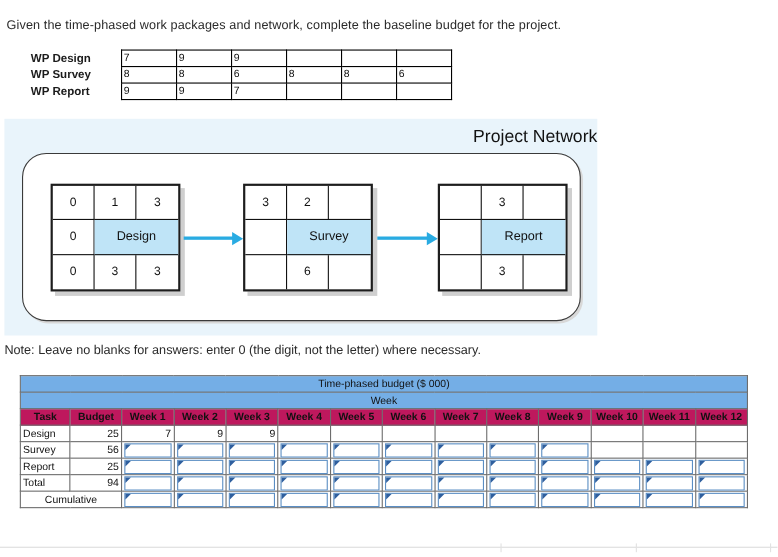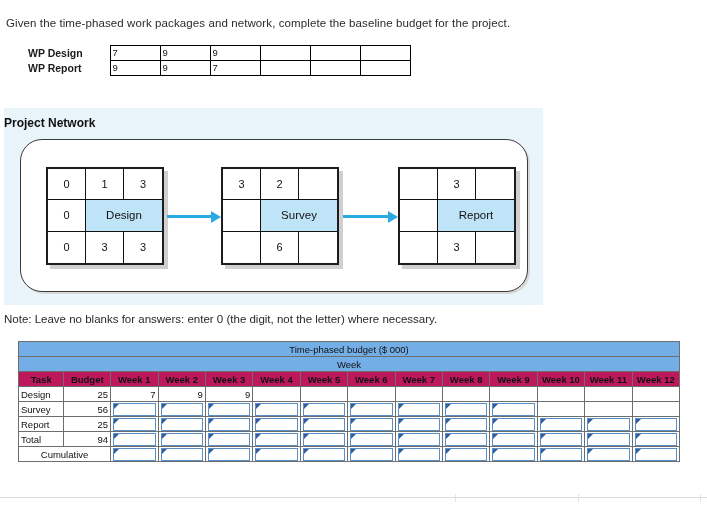--- a/index.html
+++ b/index.html
@@ -34,21 +34,21 @@
   }
 
   
   .net-panel {
     position: absolute; left: 4px; top: 108px;
     width: 539px; height: 197px;
     background: #e9f4fb;
   }
   .net-title {
     position: absolute; left: 0; right: 0; top: 8px;
-    text-align: left; font-size: 12px; font-weight: bold; color: #111;
+    text-align: right; font-size: 16px; font-weight: normal; color: #111;
   }
   .net-round {
     position: absolute; left: 16px; top: 31px;
     width: 508px; height: 153px;
     background: #ffffff;
     border: 1.6px solid #3a3a3a;
     border-radius: 22px;
     box-shadow: 2px 2px 0 #d8d8d8;
   }
   .node {
@@ -142,20 +142,29 @@
     <table class="wp">
       <tbody>
         <tr>
           <td class="lbl">WP Design</td>
           <td class="cell">7</td>
           <td class="cell">9</td>
           <td class="cell">9</td>
           <td class="cell"></td>
           <td class="cell"></td>
           <td class="cell"></td>
+        </tr>
+        <tr>
+          <td class="lbl">WP Survey</td>
+          <td class="cell">8</td>
+          <td class="cell">8</td>
+          <td class="cell">6</td>
+          <td class="cell">8</td>
+          <td class="cell">8</td>
+          <td class="cell">6</td>
         </tr>
         <tr>
           <td class="lbl">WP Report</td>
           <td class="cell">9</td>
           <td class="cell">9</td>
           <td class="cell">7</td>
           <td class="cell"></td>
           <td class="cell"></td>
           <td class="cell"></td>
         </tr>

